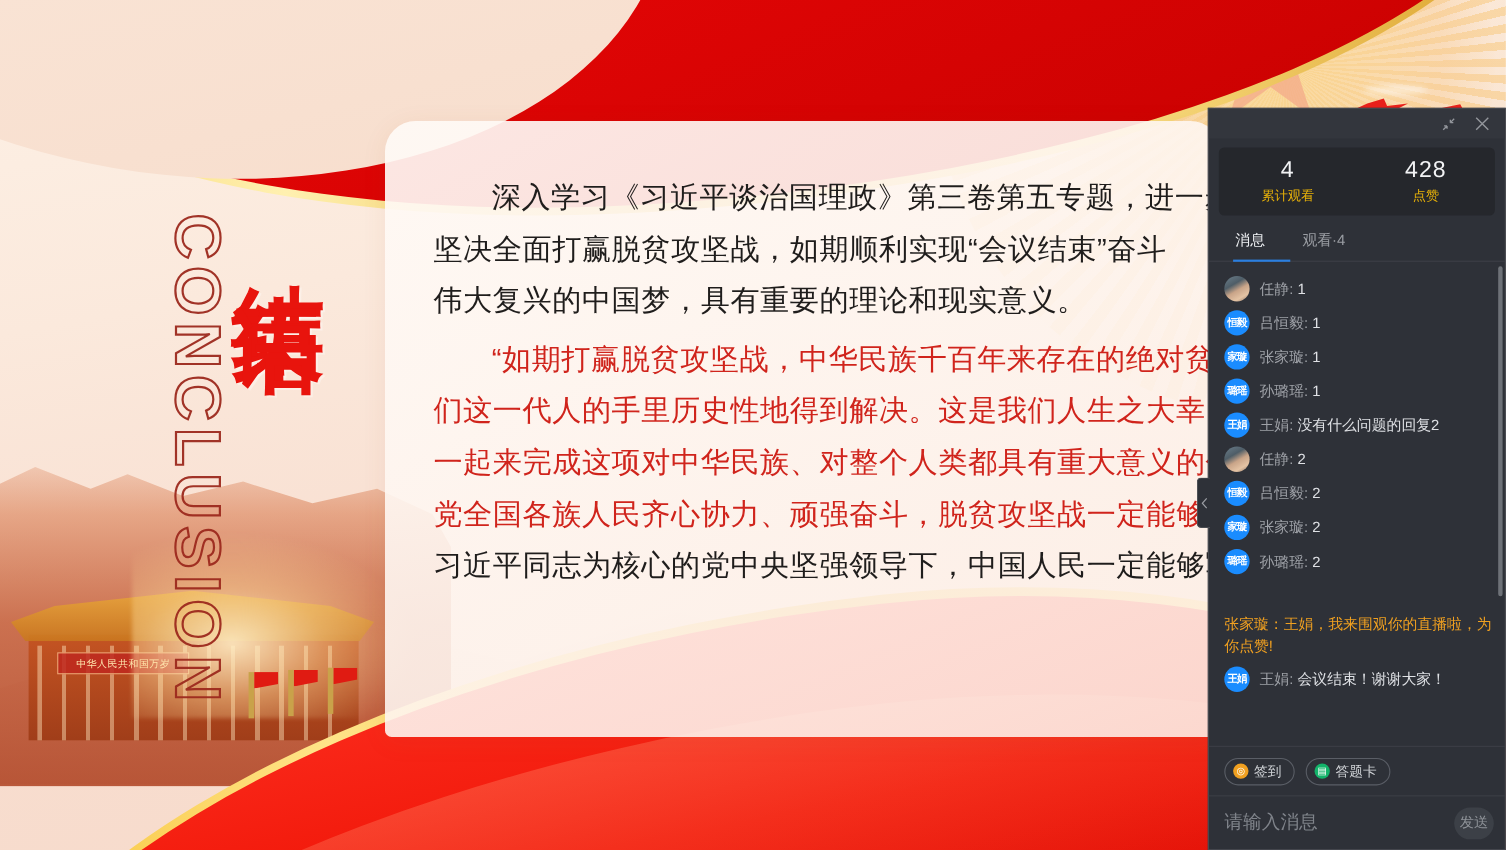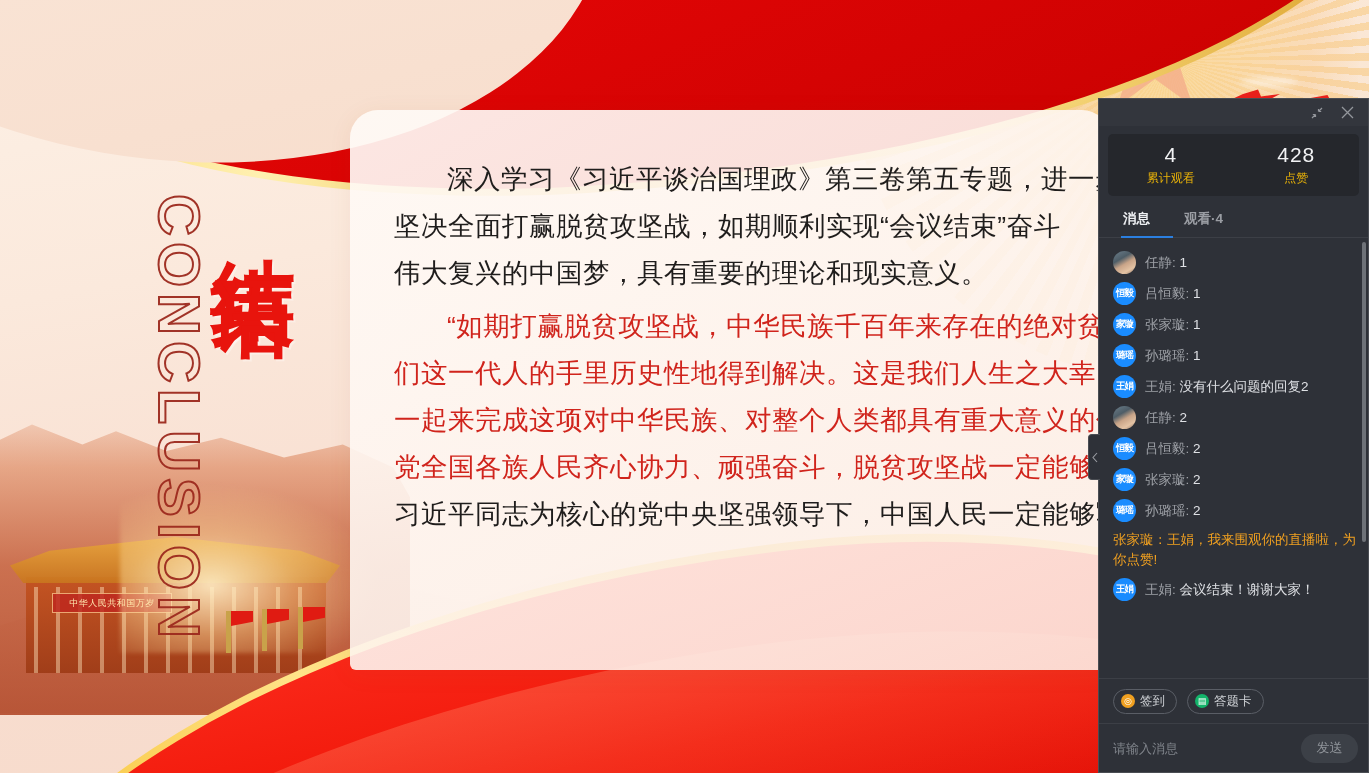--- a/index.html
+++ b/index.html
@@ -204,21 +204,21 @@
   .stat { flex: 1; text-align: center; }
   .stat-num { font-size: 21px; color: #f2f3f5; font-weight: 500; line-height: 24px; letter-spacing: 1px; }
   .stat-lab { font-size: 12px; color: #eab308; margin-top: 3px; }
 
   .tabs {
     display: flex; align-items: center; gap: 34px;
     padding: 9px 0 0 24px; height: 38px;
     border-bottom: 1px solid #3c3f46;
     position: relative;
   }
-  .tab { font-size: 13.5px; color: #9a9da3; cursor: pointer; padding-bottom: 9px; font-weight: bold; }
+  .tab { font-size: 13.5px; color: #9a9da3; cursor: pointer; padding-bottom: 9px; }
   .tab.active { color: #eef0f3; }
   .tab-underline {
     position: absolute; left: 22px; bottom: -1px; width: 52px; height: 2px; background: #2b7fe0;
   }
 
   .msgs { flex: 1 1 auto; overflow: hidden; position: relative; padding: 9px 0 4px 0; }
   .msg { display: flex; align-items: center; gap: 9px; padding: 4px 16px 4px 14px; min-height: 27px; }
   .av { width: 23px; height: 23px; border-radius: 50%; flex: 0 0 23px;
         background: #1a8cff; color:#fff; font-size:9.5px; font-weight:700;
         display:flex; align-items:center; justify-content:center; letter-spacing:-1px;
@@ -226,20 +226,21 @@
   .av.photo {
     background: linear-gradient(150deg,#6c7f8c 0%,#4e5d67 34%,#c9a488 55%,#e4c3a4 78%,#8a7060 100%);
     font-size:0;
   }
   .msg-txt { font-size: 13.5px; color: #9ea1a7; line-height: 19px;
              white-space: nowrap; overflow: hidden; text-overflow: ellipsis; }
   .msg-txt .val { color:#dfe1e5; }
   .sysmsg {
     color: #f0a020; font-size: 13.5px; line-height: 20px;
     padding: 4px 12px 4px 14px;
+    margin-top: 28px;
   }
 
   .scrollbar {
     position: absolute; right: 2px; top: 4px; width: 4px; height: 300px;
     background: #6e7278; border-radius: 2px;
   }
 
   .collapse-handle {
     position: absolute; left: -11px; top: 335px;
     width: 12px; height: 46px;
@@ -262,22 +263,22 @@
   .chip-ic { width: 14px; height: 14px; border-radius: 50%;
              display:flex; align-items:center; justify-content:center;
              font-size:9px; color:#fff; }
 
   .composer {
     flex: 0 0 49px; display: flex; align-items: center;
     border-top: 1px solid #3c3f46; padding: 0 10px 0 14px;
   }
   .composer input {
     flex: 1; background: transparent; border: none; outline: none;
-    color: #22c55e; font-size: 13px;
-    font-family: Liberation Sans, sans-serif;
+    color: #22c55e; font-size: 17px;
+    font-family: Liberation Serif, serif;
   }
   .composer input::placeholder { color: #7f838a; }
   .send {
     width: 57px; height: 29px; border-radius: 15px;
     background: #3c4047; color: #8f9399; font-size: 13px;
     display: flex; align-items: center; justify-content: center; cursor: pointer;
     border: none;
     font-family: "Liberation Sans", "DejaVu Sans", sans-serif;
   }
 </style>

